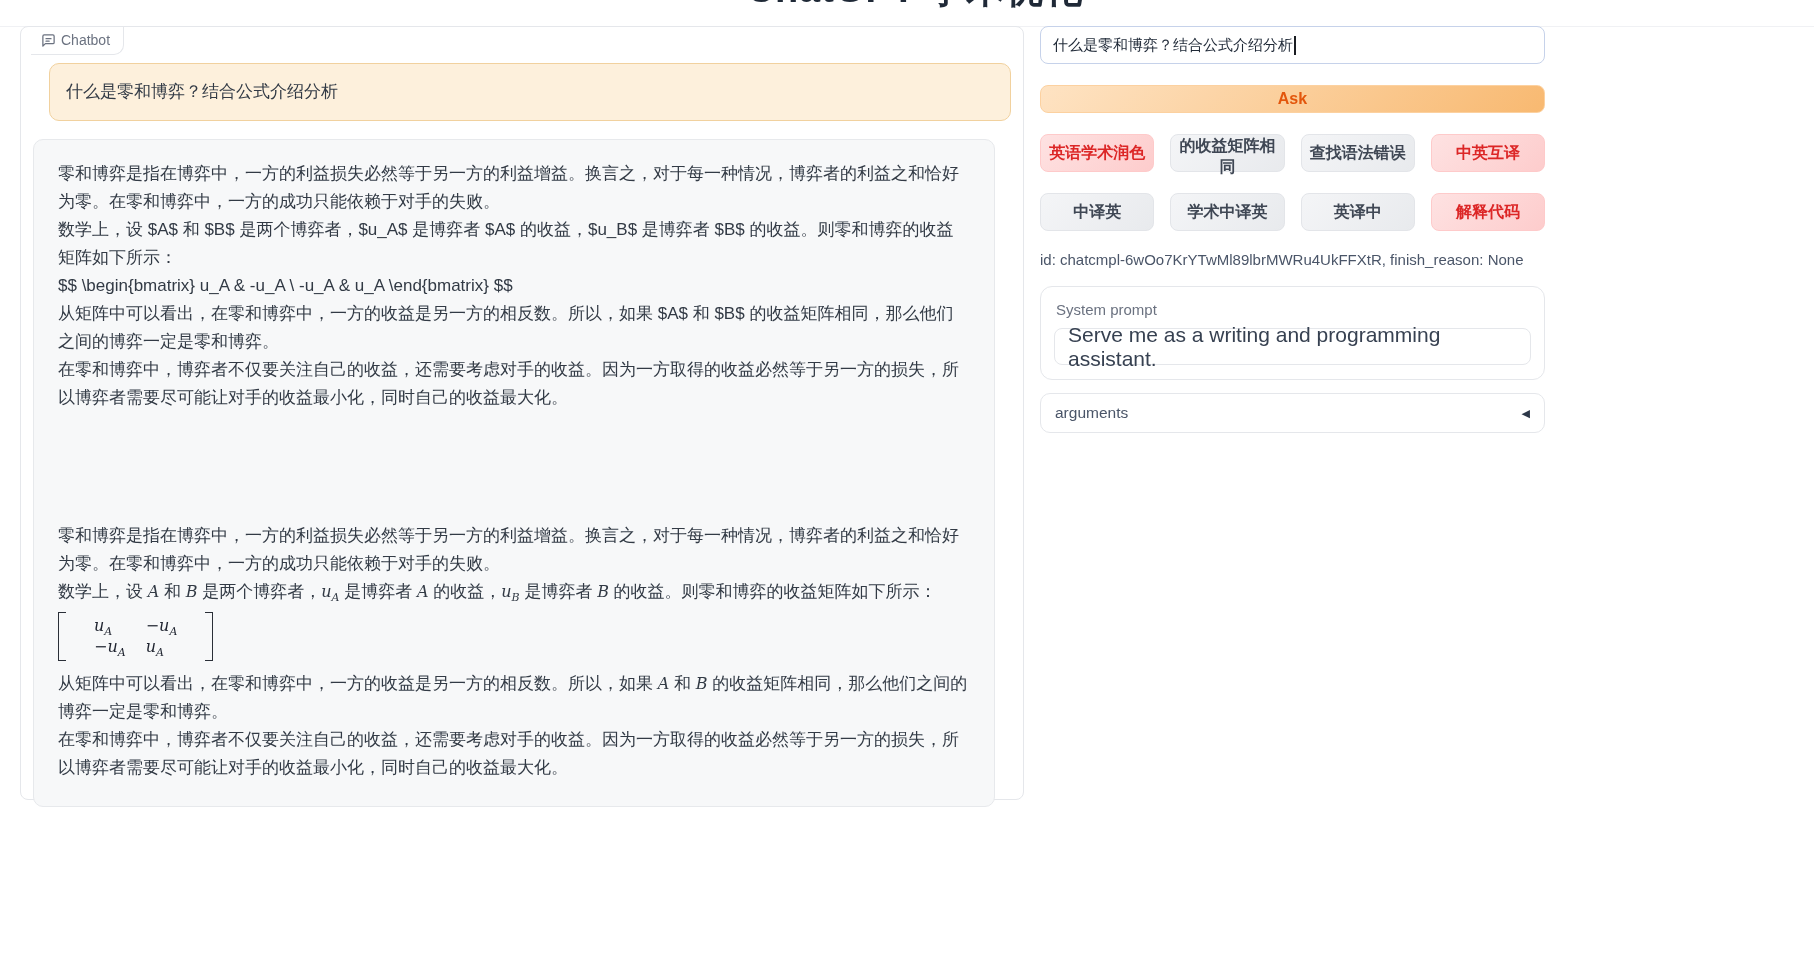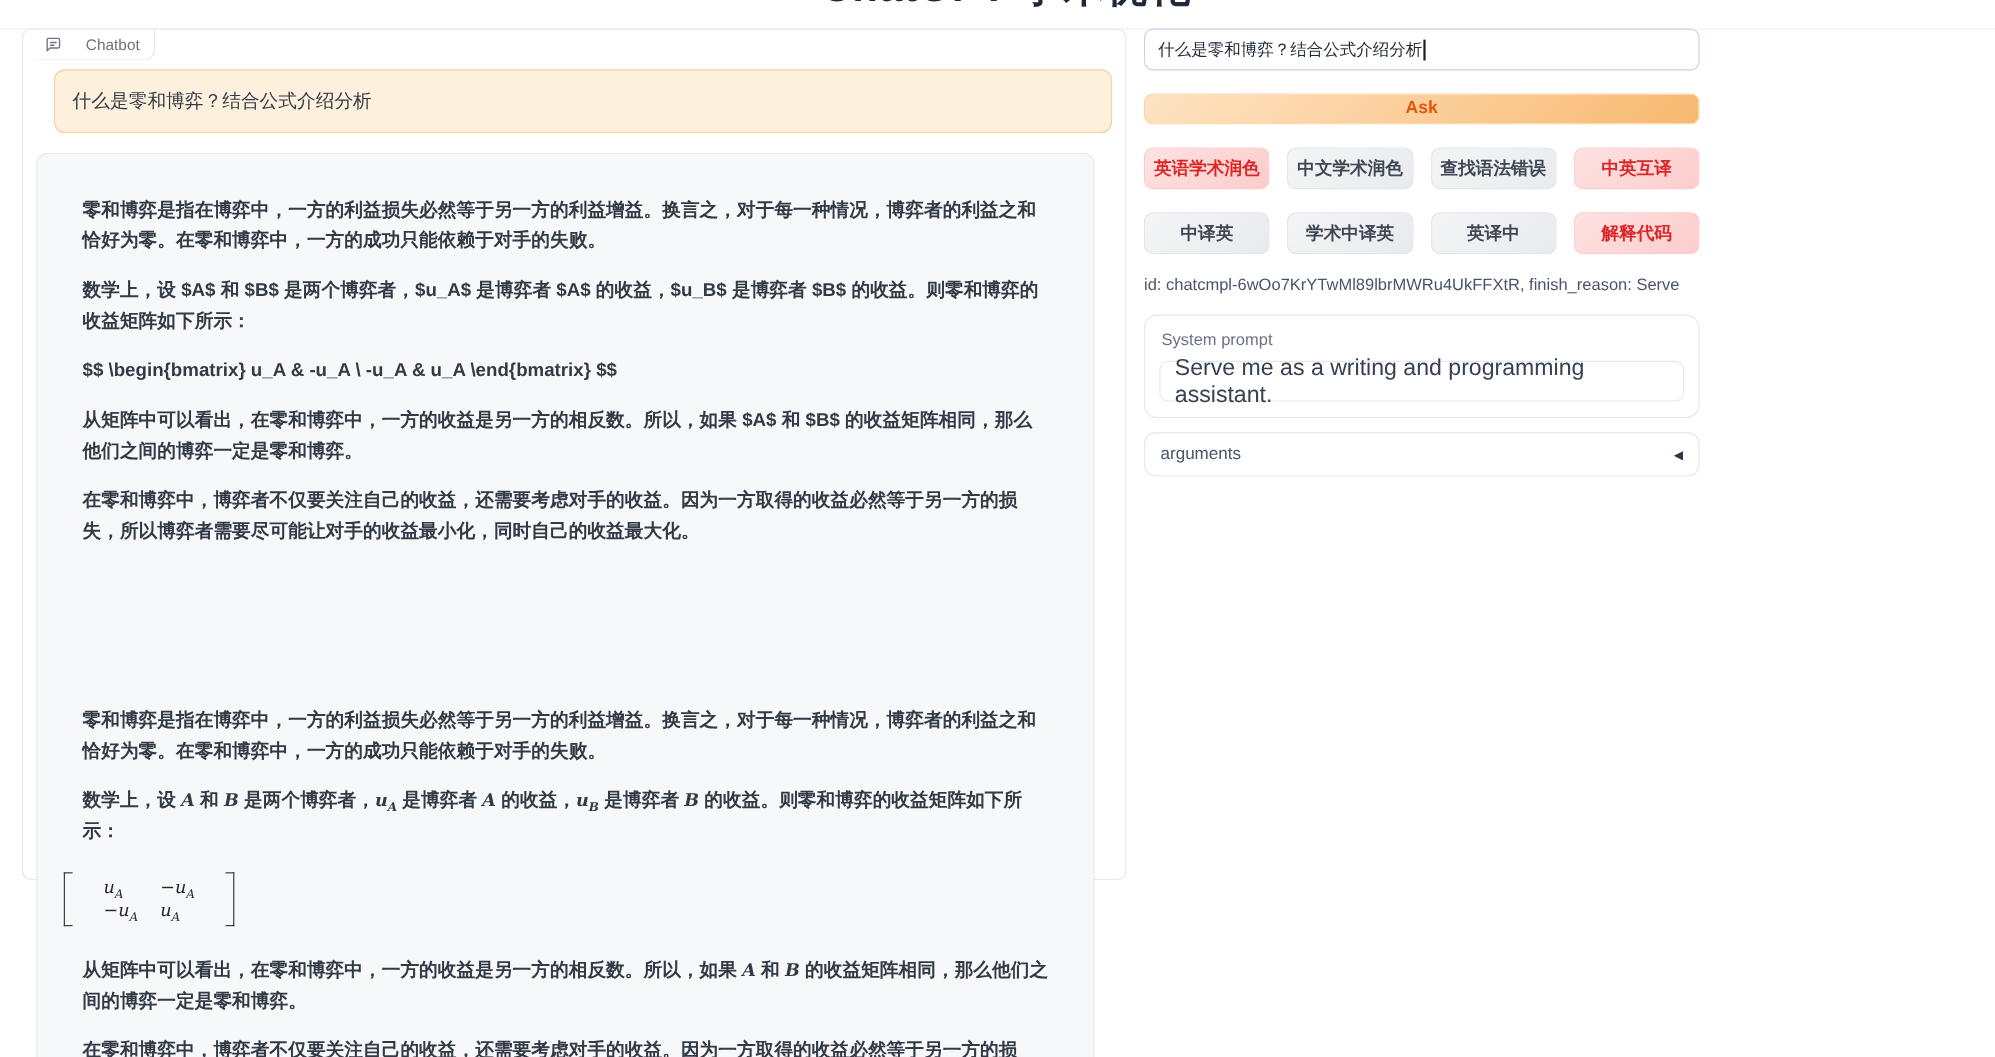--- a/index.html
+++ b/index.html
@@ -13,36 +13,36 @@
   .title-clip{position:absolute;top:0;left:0;width:1830px;height:9px;overflow:hidden;text-align:center;}
   .title-clip h1{margin:-33px 0 0 0;font-size:38px;line-height:44px;font-weight:700;color:#1f2937;letter-spacing:1px;}
   .top-divider{position:absolute;top:26px;left:0;width:100%;height:1px;background:#f0f1f4;}
 
   
   .chat-panel{
     position:absolute;left:20px;top:26px;width:1004px;height:774px;
     background:#fff;border:1px solid #e5e7eb;border-radius:8px;box-sizing:border-box;
   }
   .chat-label{
-    position:absolute;left:10px;top:0;display:flex;align-items:center;gap:22px;
+    position:absolute;left:10px;top:0;display:flex;align-items:center;gap:5px;
     padding:5px 13px 6px 10px;background:#fff;
     border-right:1px solid #e5e7eb;border-bottom:1px solid #e5e7eb;border-radius:0 0 10px 0;
     color:#6b7280;font-size:14px;text-align:center;
   }
   .chat-scroll{padding:36px 12px 14px 12px;}
   .msg{box-sizing:border-box;border-radius:10px;font-size:17px;line-height:28px;}
   .msg-user{
     margin-left:16px;padding:14px 16px;
     background:#fdf0dc;border:1px solid #f1d19e;
   }
   .msg-bot{
     margin-top:18px;margin-right:16px;padding:20px 24px 24px 24px;
     background:#f7f8f9;border:1px solid #e7e9ec;
   }
-  .msg-bot p{margin:17px;font-weight:bold;}
+  .msg-bot p{margin:0;}
   .ver-gap{height:110px;}
   
   .mv{font-family:"DejaVu Serif","Liberation Serif",serif;font-style:italic;font-size:16px;}
   .mv sub{font-size:11px;line-height:0;font-style:italic;}
   .matrix{display:inline-flex;align-items:stretch;margin:6px 0 8px 0;gap:16px;}
   .br{width:7px;border-top:1.6px solid #2a2f38;border-bottom:1.6px solid #2a2f38;}
   .brl{border-left:1.6px solid #2a2f38;}
   .brr{border-right:1.6px solid #2a2f38;}
   .mcells{
     display:grid;grid-template-columns:auto auto;column-gap:20px;row-gap:1px;
@@ -152,30 +152,30 @@
 
   <div class="query-input">
     <span>什么是零和博弈？结合公式介绍分析</span>
     <span class="caret"></span>
   </div>
 
   <button class="ask-btn">Ask</button>
 
   <div class="fn-grid">
       <button class="fn-btn stop">英语学术润色</button>
-      <button class="fn-btn secondary">中文学术润色</button>
+      <button class="fn-btn secondary">的收益矩阵相同</button>
       <button class="fn-btn secondary">查找语法错误</button>
       <button class="fn-btn stop">中英互译</button>
       <button class="fn-btn secondary">中译英</button>
       <button class="fn-btn secondary">学术中译英</button>
       <button class="fn-btn secondary">英译中</button>
       <button class="fn-btn stop">解释代码</button>
     </div>
 
-  <div class="status-line">id: chatcmpl-6wOo7KrYTwMl89lbrMWRu4UkFFXtR, finish_reason: Serve</div>
+  <div class="status-line">id: chatcmpl-6wOo7KrYTwMl89lbrMWRu4UkFFXtR, finish_reason: None</div>
 
   <div class="sys-card">
     <div class="sys-label">System prompt</div>
     <div class="sys-input">
       <span>Serve me as a writing and programming assistant.</span>
     </div>
   </div>
 
   <div class="accordion">
     <span>arguments</span>

